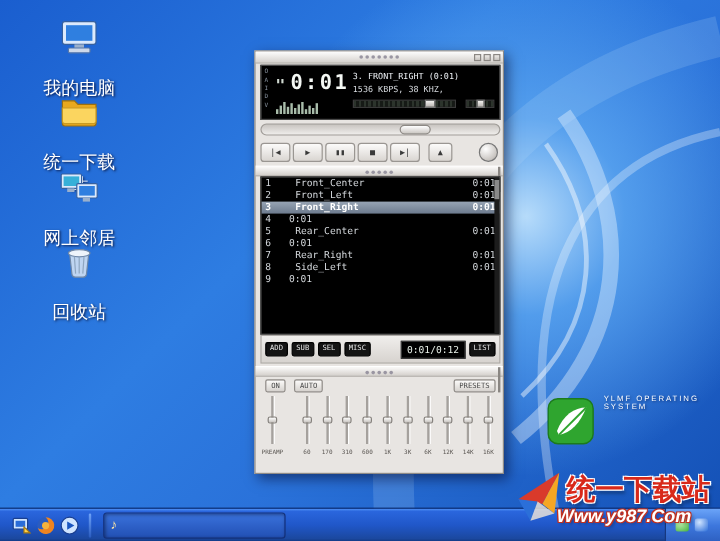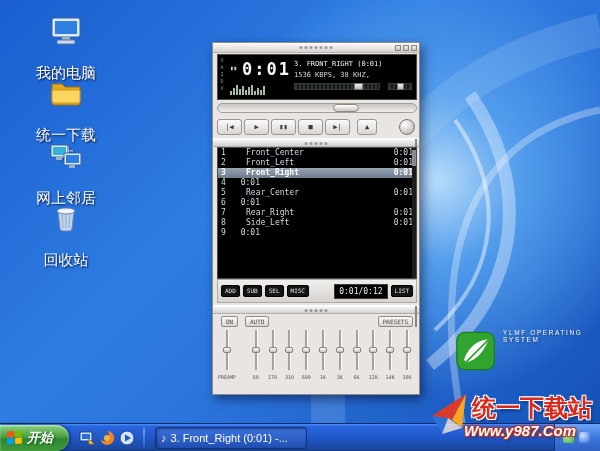--- a/index.html
+++ b/index.html
@@ -443,49 +443,39 @@
       <path d="M4 26 L38 4 L24 30 Z" fill="#d93a2b"></path>
       <path d="M24 30 L38 4 L34 38 Z" fill="#f5a623"></path>
       <path d="M4 26 L20 28 L14 44 Z" fill="#2b6fd9"></path>
       <path d="M20 28 L34 38 L14 44 Z" fill="#e8e0d8" fill-opacity="0.85"></path>
     </svg>
     <span class="wm-title">统一下载站</span>
     <span class="wm-url">Www.y987.Com</span>
   </div>
 
   <div class="taskbar">
-    <div class="start">
-      <span class="flag">
-          <i></i>
-          <i></i>
-          <i></i>
-          <i></i>
-        </span>
-      <span class="start-label">开始</span>
-    </div>
     <div class="ql">
       <svg class="qlicon" viewBox="0 0 16 16">
         <rect x="1" y="2" width="12" height="9" rx="1" fill="#cfe4ff" stroke="#1a3f90"></rect>
         <rect x="3" y="4" width="8" height="5" fill="#2a6cd8"></rect>
         <path d="M10 9 L15 14 L10 14 Z" fill="#ffd24a" stroke="#a87a10"></path>
       </svg>
       <svg class="qlicon" viewBox="0 0 16 16">
         <circle cx="8" cy="8" r="7" fill="#2a5cc0"></circle>
         <path d="M8 1 A7 7 0 1 1 1.5 10 A5.5 5.5 0 0 0 8 1 Z" fill="#f08420"></path>
         <circle cx="8" cy="8" r="3" fill="#f6b23c"></circle>
       </svg>
       <svg class="qlicon" viewBox="0 0 16 16">
         <circle cx="8" cy="8" r="7" fill="#cfe4ff" stroke="#1a3f90"></circle>
         <path d="M6 4.5 L12 8 L6 11.5 Z" fill="#1a56c0"></path>
       </svg>
     </div>
     <div class="sep"></div>
     <div class="taskbtn">
       <span class="task-icon">♪</span>
-      <span>3. Front_Right (0:01) -...</span>
     </div>
     <div class="tray">
       <span class="trayicon green"></span>
       <span class="trayicon blue"></span>
     </div>
   </div>
 
 </div>
 
 </body></html>

